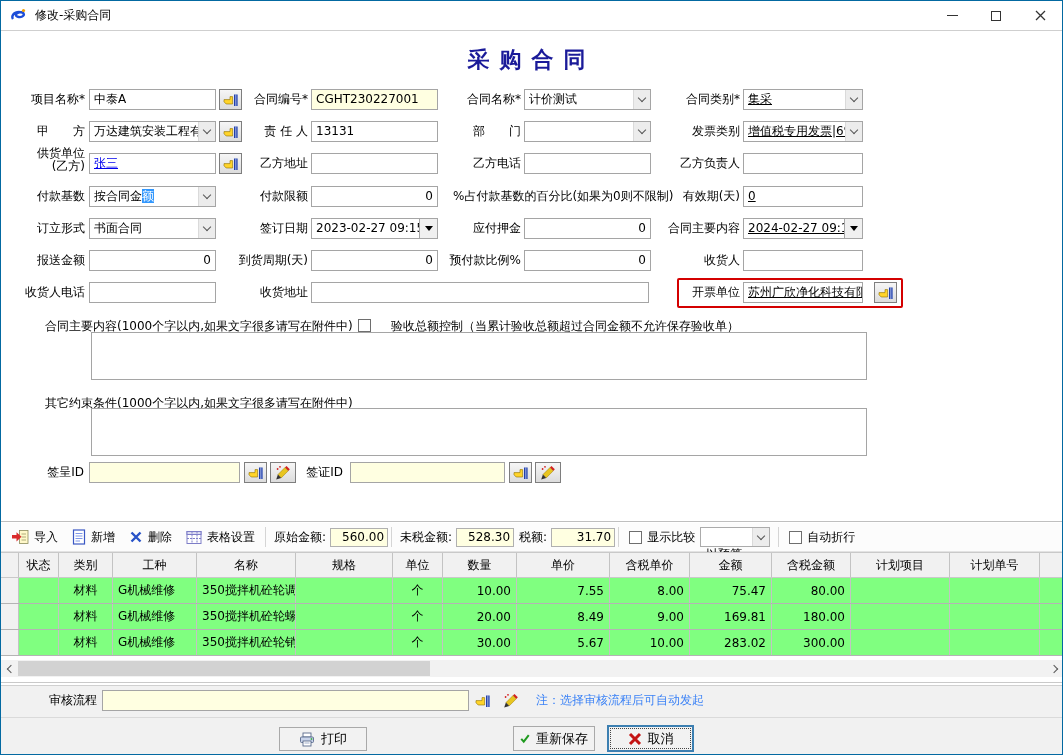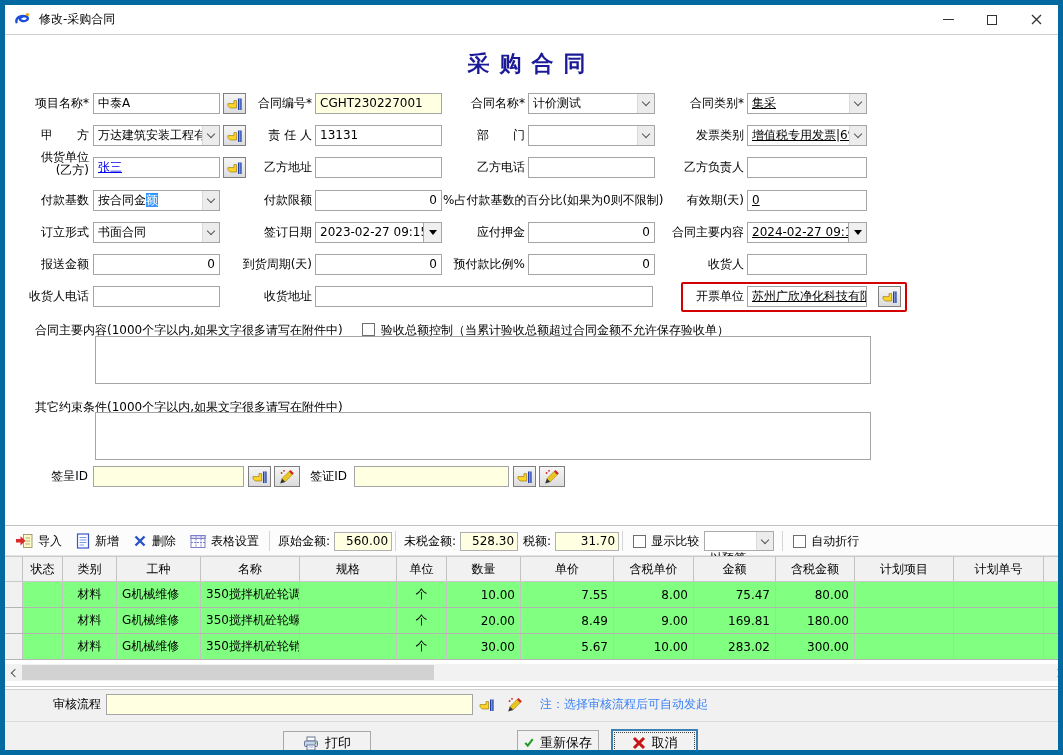--- a/index.html
+++ b/index.html
@@ -1,17 +1,17 @@
 <!DOCTYPE html>
 <html><head>
 <meta charset="utf-8">
 <style>
   html,body{margin:0;padding:0;background:#d7d7d7;}
   *{box-sizing:border-box;}
-  .win{position:relative;width:1063px;height:755px;background:#fff;border:5px solid #0369a1;
+  .win{position:relative;width:1063px;height:755px;background:#fff;border:1px solid #0369a1;
        font-family:"DejaVu Sans","Liberation Sans",sans-serif;font-size:12px;color:#000;overflow:hidden;}
 
   
   .titlebar{position:absolute;top:0;left:0;right:0;height:30px;background:#fff;border-bottom:1px solid #cfcfcf;display:flex;align-items:center;}
   .app-icon{margin-left:9px;width:17px;height:17px;}
   .title-text{margin-left:8px;font-size:12px;}
   .win-controls{margin-left:auto;display:flex;height:30px;}
   .wc{width:44px;height:30px;display:flex;align-items:center;justify-content:center;}
   .wc-min i{display:block;width:11px;height:0;border-top:1px solid #333;}
   .wc-max i{display:block;width:10px;height:10px;border:1px solid #333;}
@@ -34,21 +34,21 @@
         display:flex;align-items:center;justify-content:center;}
   .chev{width:6px;height:6px;border-right:1.4px solid #555;border-bottom:1.4px solid #555;transform:rotate(45deg);margin-top:-3px;}
   .dbtn{position:absolute;right:0;top:0;bottom:0;width:18px;background:#f0f0f0;border-left:1px solid #a5a5a5;
         display:flex;align-items:center;justify-content:center;}
   .tri{width:0;height:0;border-left:4px solid transparent;border-right:4px solid transparent;border-top:5px solid #000;}
   .pick{position:absolute;width:23px;height:21px;border:1px solid #7e7e7e;background:linear-gradient(#f6f6f6,#dcdcdc);
         display:flex;align-items:center;justify-content:center;padding:0;}
   .flatico{position:absolute;width:20px;height:20px;display:flex;align-items:center;justify-content:center;}
   .link{color:#0000ee;text-decoration:underline;}
   .sel{background:#3297fd;color:#fff;}
-  .note-inline{position:absolute;height:21px;line-height:21px;white-space:nowrap;overflow:hidden;}
+  .note-inline{position:absolute;height:21px;line-height:21px;white-space:nowrap;overflow:hidden;padding-left:14px;}
   .tarea{position:absolute;border:1px solid #a5a5a5;background:#fff;}
   .cbox{position:absolute;width:13px;height:13px;border:1px solid #6e6e6e;background:#fff;}
   .redbox{position:absolute;border:2px solid #d40000;border-radius:2px;pointer-events:none;}
 
   
   .tabs{position:absolute;top:497px;left:2px;display:flex;align-items:flex-end;height:24px;z-index:2;}
   .tab{height:21px;padding:0 13px;border:1px solid #acacac;border-bottom:none;background:#f2f2f2;
        display:flex;align-items:center;margin-right:3px;border-radius:2px 2px 0 0;white-space:nowrap;}
   .tab.active{height:24px;background:#fff;border-top:3px solid #1673c8;}
   .tabline{position:absolute;top:520px;left:0;width:1063px;border-top:1px solid #bfbfbf;}

